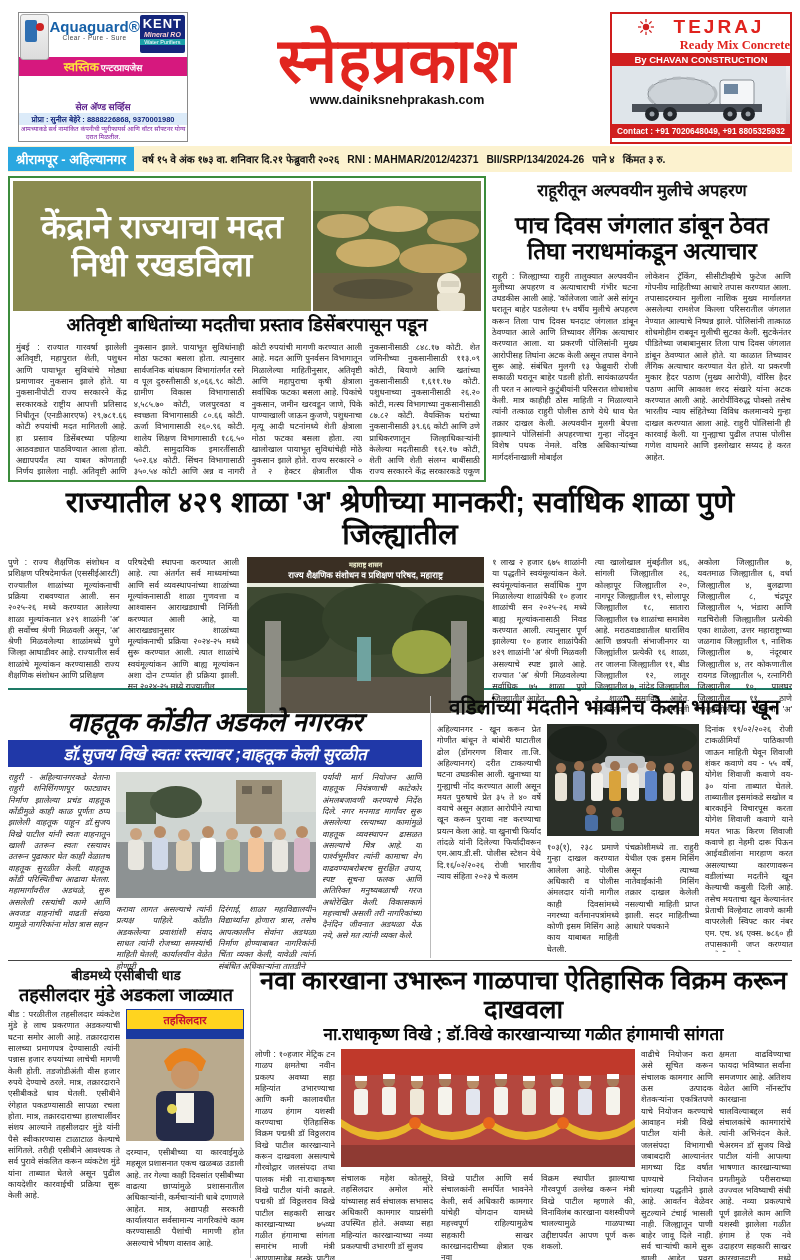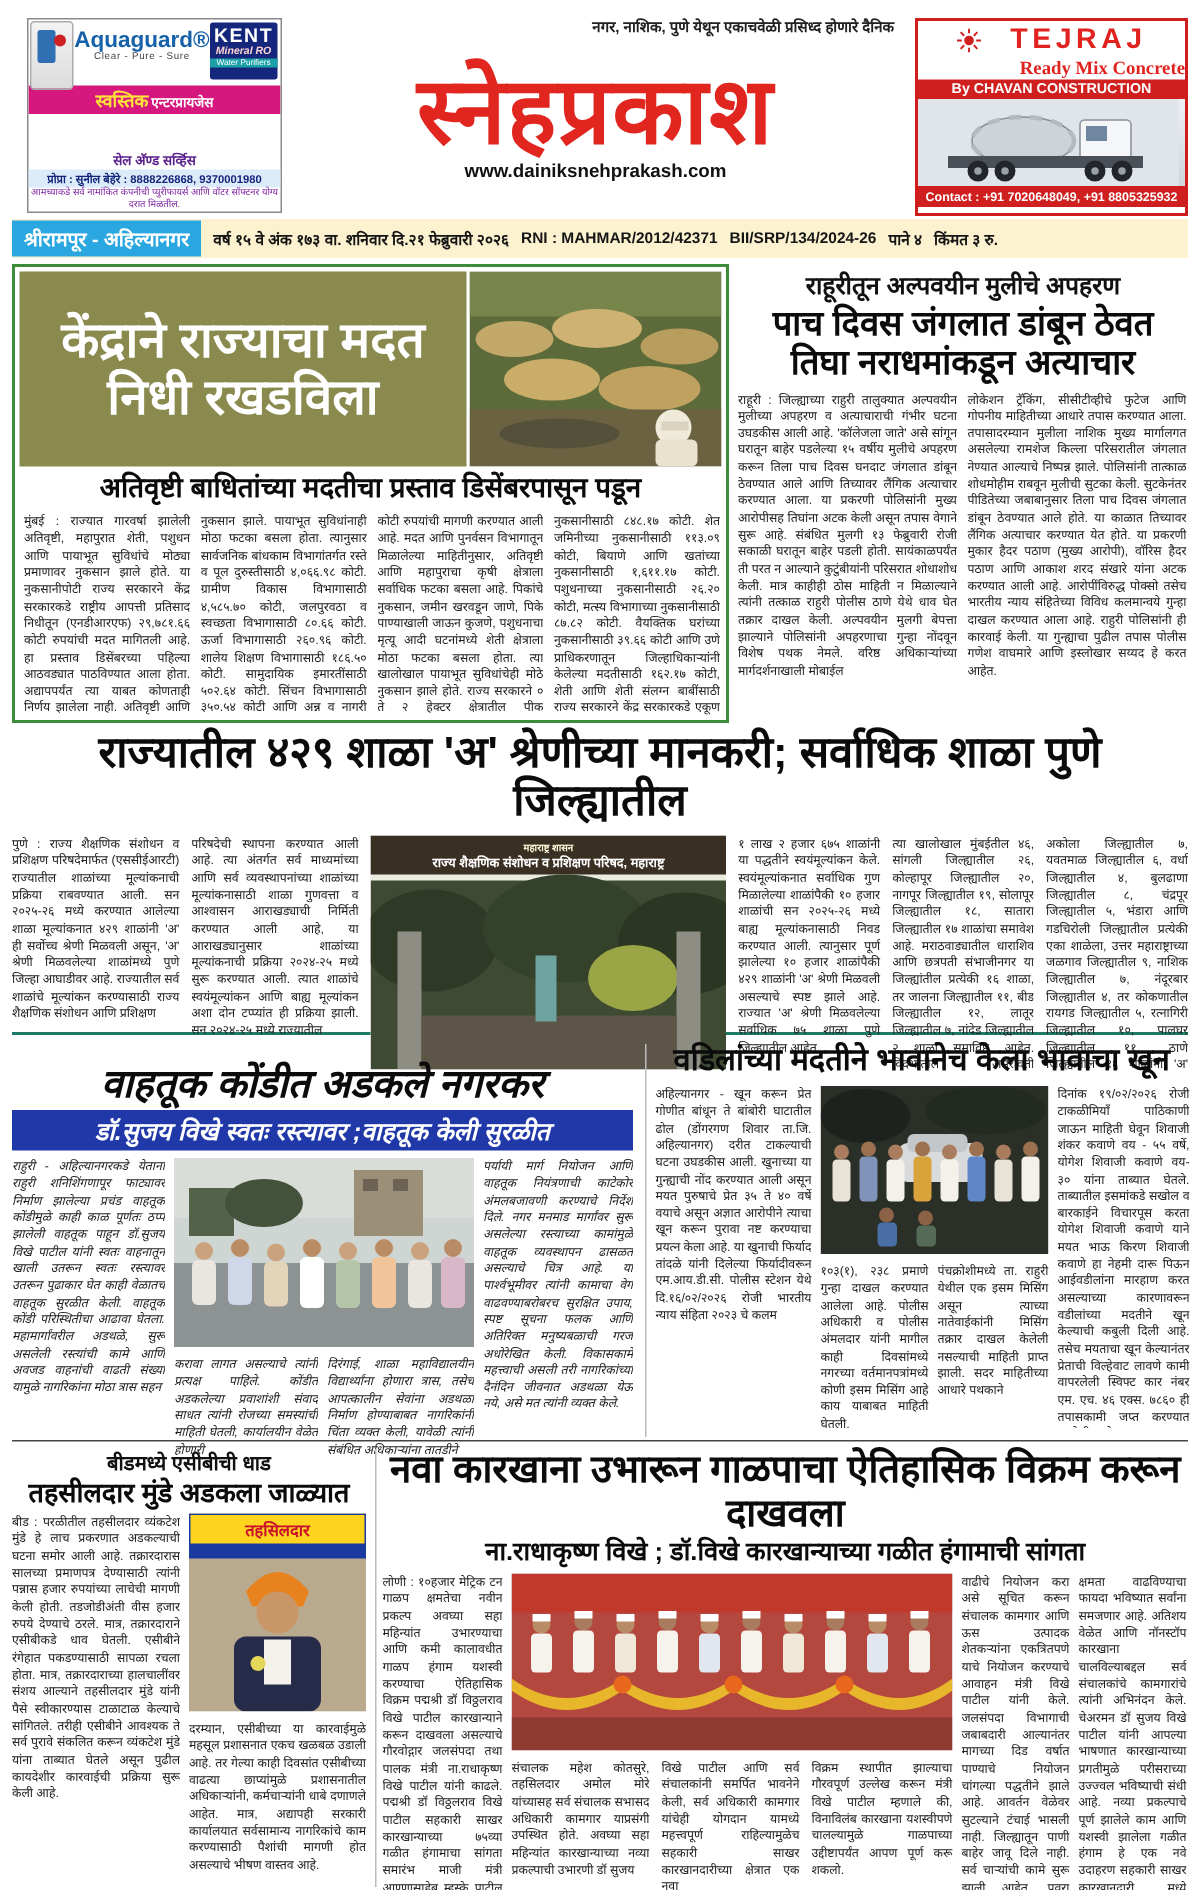--- a/index.html
+++ b/index.html
@@ -53,21 +53,21 @@
   
   .lead-block{left:8px;top:176px;width:478px;height:306px;border:2px solid #3c8c3c;box-sizing:border-box;}
   .lead-head-box{position:absolute;left:3px;top:3px;width:298px;height:130px;background:#8a8a4f;color:#fff;display:flex;flex-direction:column;justify-content:center;text-align:center;font-weight:bold;font-size:33px;line-height:1.15;}
   .lead-photo{position:absolute;left:303px;top:3px;width:168px;height:130px;}
   .lead-sub{position:absolute;left:4px;top:137px;width:466px;font-size:18.5px;}
   .lead-body{position:absolute;left:6px;top:164px;width:464px;height:136px;}
   .lead-body .col{width:111px;height:136px;}
   
   .rahuri-block{left:492px;top:178px;width:300px;height:302px;}
   .rahuri-kicker{font-size:16.5px;}
-  .rahuri-head{font-size:23px;margin-top:2px;}
+  .rahuri-head{font-size:23px;margin-top:12px;}
   .rahuri-body{margin-top:6px;height:204px;}
   .rahuri-body .col{width:146px;height:204px;}
   
   .schools-block{left:8px;top:486px;width:784px;height:204px;border-bottom:2px solid #1e7a66;box-sizing:border-box;}
   .schools-head{font-size:29px;}
   .schools-row{margin-top:6px;height:156px;display:flex;gap:8px;}
   .schools-row .c-sm{width:112px;height:156px;}
   .schools-row .c-xs{width:95px;height:156px;}
   .scert-photo{width:238px;height:156px;}
   
@@ -112,21 +112,20 @@
     <span class="s1">स्वस्तिक</span>
     <span class="s2">एन्टरप्रायजेस</span>
   </div>
   <div class="sale-line">सेल अ‍ॅण्ड सर्व्हिस</div>
   <div class="phone-line">प्रोप्रा : सुनील बेहेरे : 8888226868, 9370001980</div>
   <div class="note-line">आमच्याकडे सर्व नामांकित कंपनीची प्युरीफायर्स आणि वॉटर सॉफ्टनर योग्य दरात मिळतील.</div>
   <div class="addr-line">भगतसिंग चौक, श्रीरामपूर- ४१३७०९, जि.अहिल्यानगर</div>
 </div>
 
 <div class="abs masthead">
-  <div class="tagline">नगर, नाशिक, पुणे येथून एकाचवेळी प्रसिध्द होणारे दैनिक</div>
   <div class="np-title">स्नेहप्रकाश</div>
   <div class="website">www.dainiksnehprakash.com</div>
 </div>
 
 <div class="abs ad-right">
   <div class="tejraj-row">
     <span class="sun">
       <svg viewBox="0 0 20 20" width="16" height="16">
           <circle cx="10" cy="10" r="4" fill="#d01f1f"></circle>
           <g stroke="#d01f1f" stroke-width="1.6">

